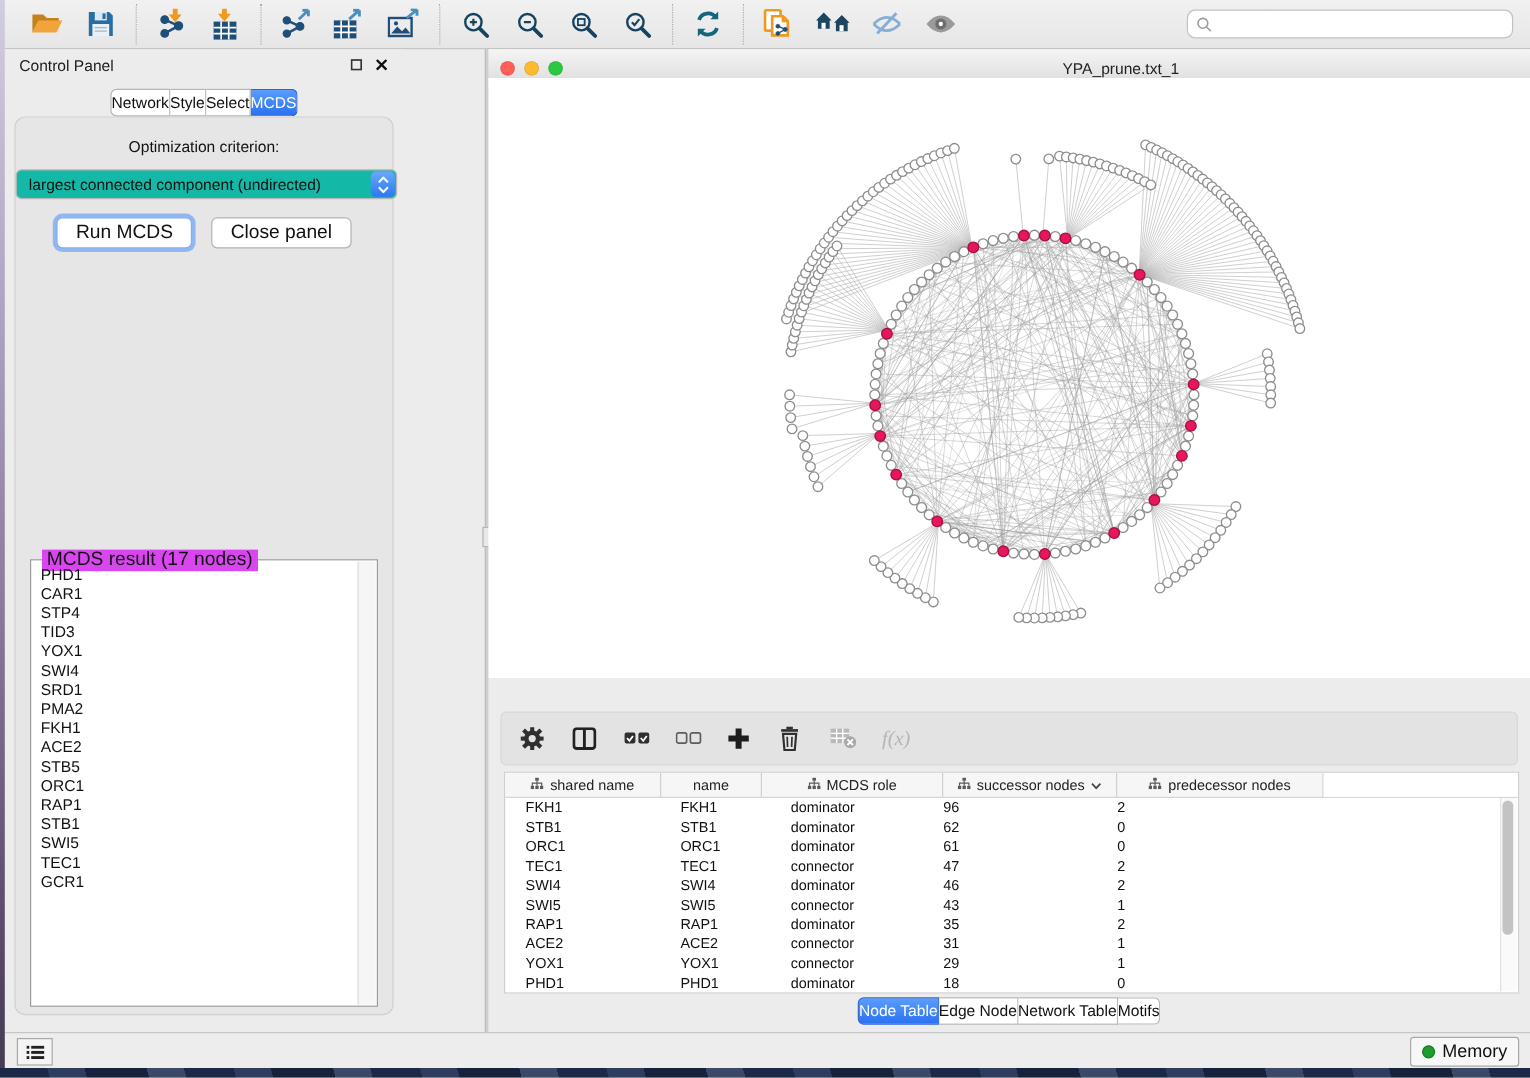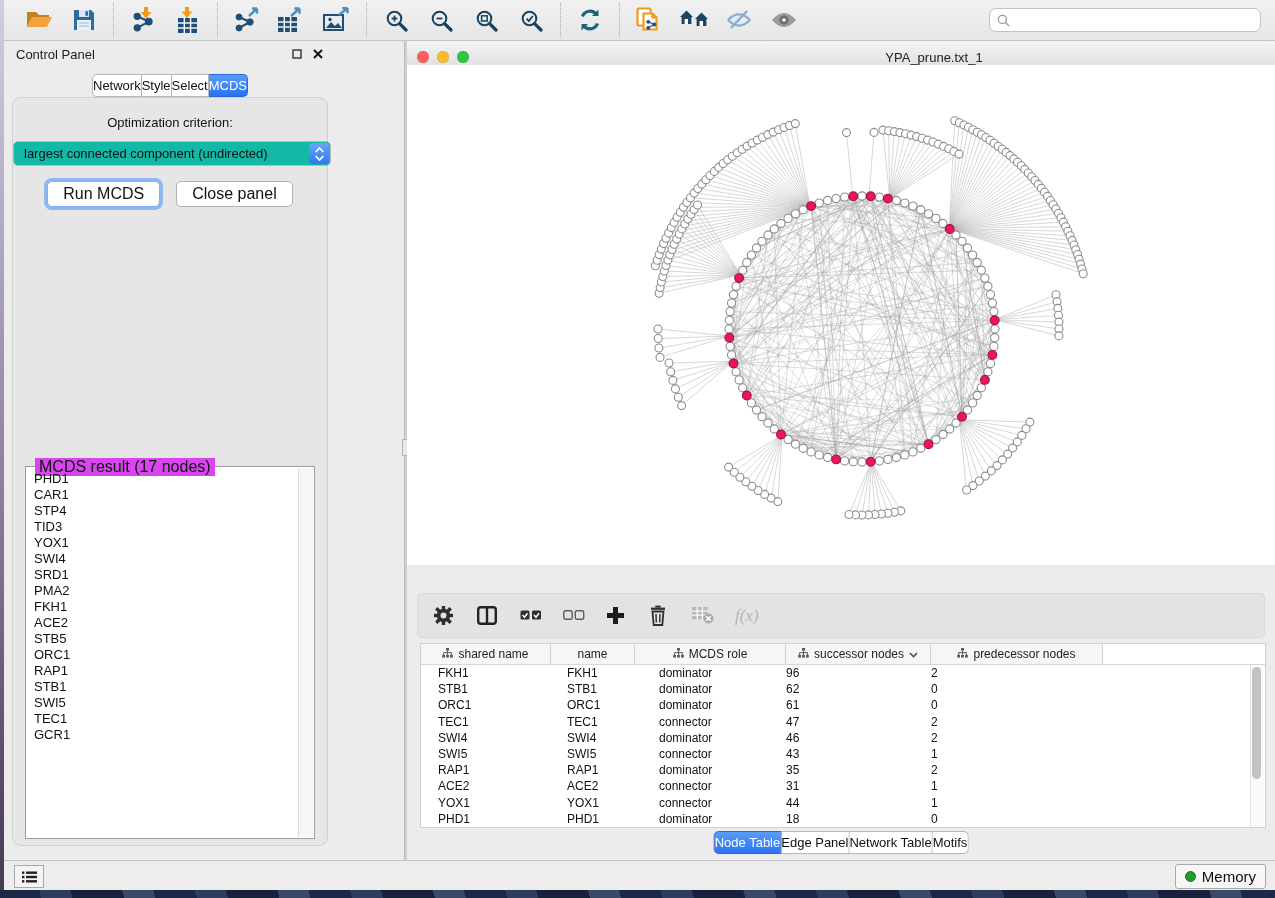--- a/index.html
+++ b/index.html
@@ -1297,40 +1297,40 @@
           <div class="td c2">ACE2</div>
           <div class="td c3">connector</div>
           <div class="td num">31</div>
           <div class="td num">1</div>
           <div class="td"></div>
         </div>
         <div class="tr tgrid">
           <div class="td c1">YOX1</div>
           <div class="td c2">YOX1</div>
           <div class="td c3">connector</div>
-          <div class="td num">44</div>
+          <div class="td num">29</div>
           <div class="td num">1</div>
           <div class="td"></div>
         </div>
         <div class="tr tgrid">
           <div class="td c1">PHD1</div>
           <div class="td c2">PHD1</div>
           <div class="td c3">dominator</div>
           <div class="td num">18</div>
           <div class="td num">0</div>
           <div class="td"></div>
         </div>
       </div>
     <div id="tbl-scroll">
       <div id="tbl-thumb"></div>
     </div>
   </div>
   <div id="tp-tabs">
       <div class="seg-tab active">Node Table</div>
-      <div class="seg-tab">Edge Panel</div>
+      <div class="seg-tab">Edge Node</div>
       <div class="seg-tab">Network Table</div>
       <div class="seg-tab">Motifs</div>
     </div>
 </div>
 
 <div id="status-bar">
   <div id="levels-btn">
     <svg width="15" height="12" viewBox="0 0 15 12">
       <rect x="0" y="0.5" width="2.4" height="2.4" fill="#222"></rect>
         <rect x="4" y="0.5" width="11" height="2.4" fill="#222"></rect>

